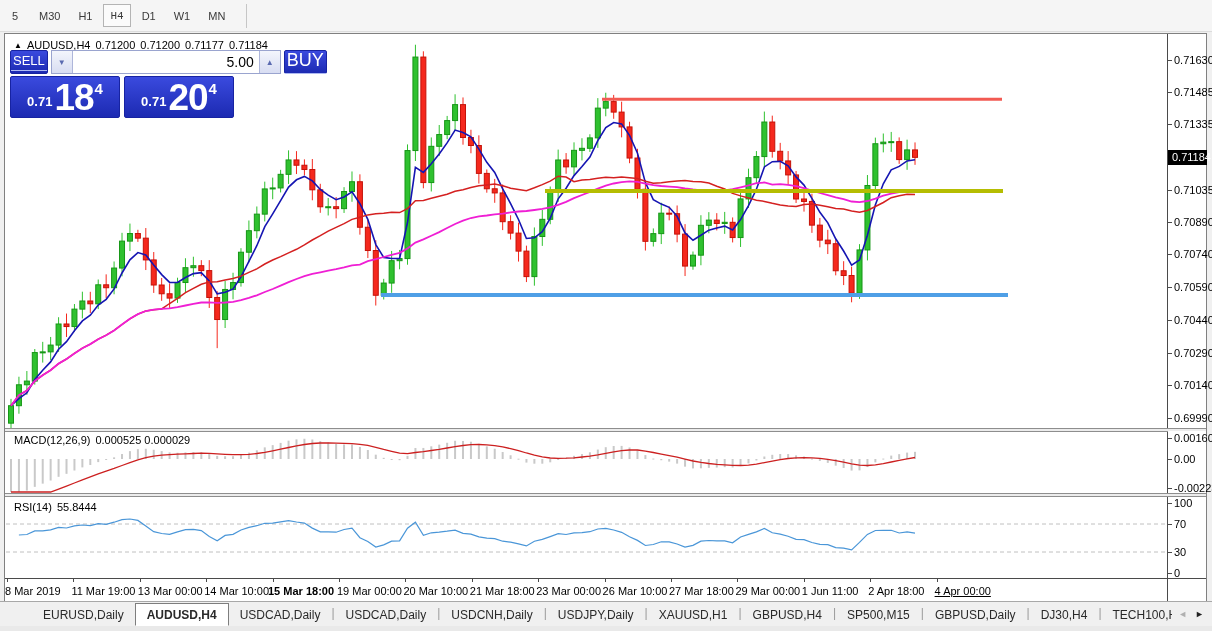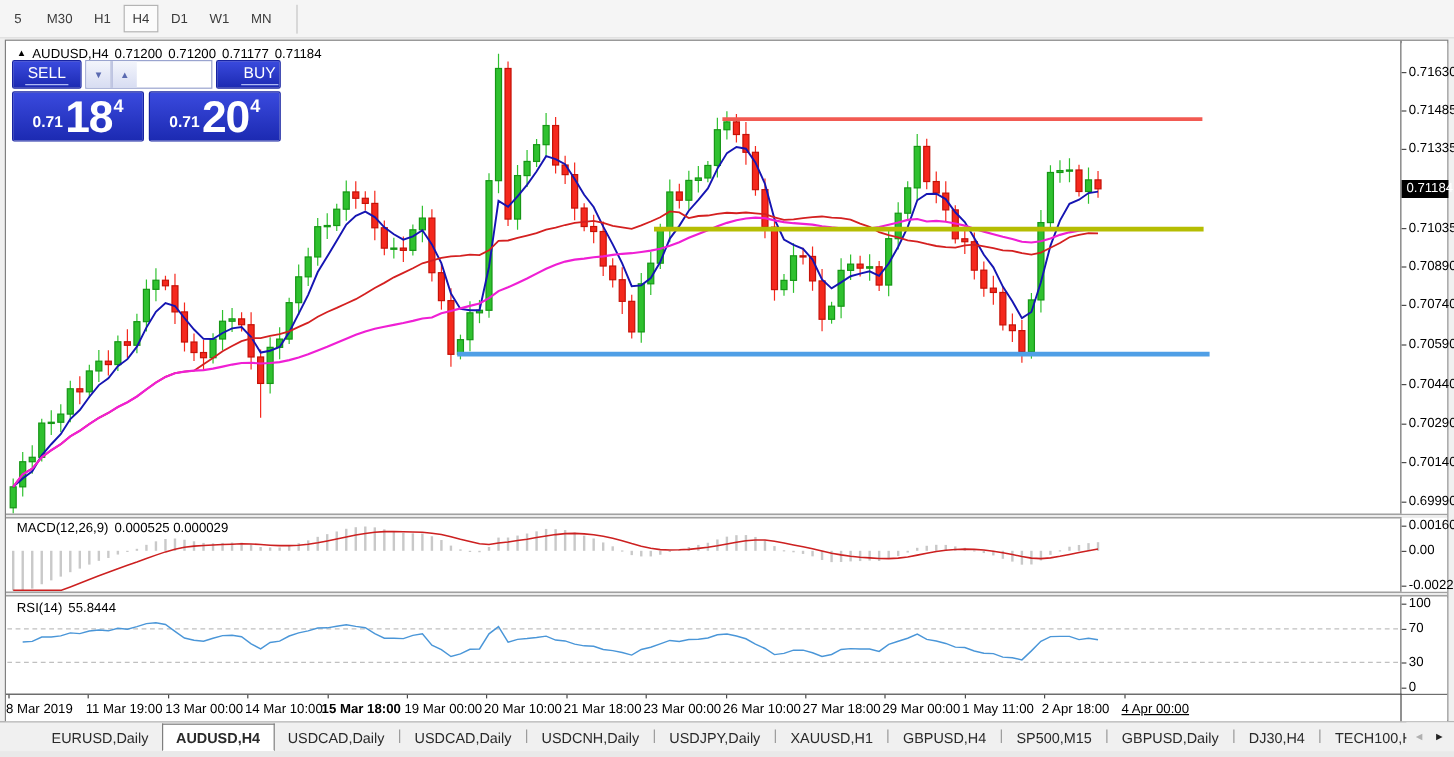--- a/index.html
+++ b/index.html
@@ -4,41 +4,41 @@
 <style>
   * { box-sizing: border-box; margin: 0; padding: 0; }
   body { font-family: "Liberation Sans", sans-serif; background: #fff; }
   .app { position: relative; width: 1212px; height: 631px; background: #f0f0f0; overflow: hidden; }
 
   
   .toolbar { position: absolute; left: 0; top: 0; width: 100%; height: 32px; background: #f5f5f5;
              border-bottom: 1px solid #dcdcdc; display: flex; align-items: center; }
   .tf-btn { height: 23px; min-width: 26px; padding: 0 6px; margin: 0 2px; font-size: 11px; color: #3a3a3a;
             background: transparent; border: 1px solid transparent; display: flex; align-items: center; justify-content: center; }
-  .tf-btn.active { border: 1px solid #b4b4b4; background: #fbfbfb; }
+  .tf-btn.active { border: 1px solid #b4b4b4; background: #fbfbfb; font-family: Liberation Mono, monospace; }
   .tb-sep { width: 1px; height: 24px; background: #c6c6c6; margin-left: 12px; }
 
   
   .chart-window { position: absolute; left: 4px; top: 33px; width: 1203px; height: 568px;
                   background: #fff; border: 1px solid #808080; }
   .panel-svg { position: absolute; left: 1px; display: block; background: #fff; }
   #main-svg { top: 2px; }
   #macd-svg { top: 397px; }
   #rsi-svg  { top: 464px; }
 
   .chart-header { position: absolute; left: 9px; top: 5px; font-size: 11px; color: #000; z-index: 6; white-space: nowrap; }
   .chart-header .tri { font-size: 8px; margin-right: 5px; vertical-align: 1px; }
   .chart-header span.v { margin-left: 5px; }
 
   
   .trade-panel { position: absolute; left: 5px; top: 16px; width: 224px; z-index: 7; }
   .tp-row1 { display: flex; height: 24px; align-items: stretch; }
   .blue-grad { background: linear-gradient(#3a4ade, #1c2ab2); border: 1px solid #1723a2; color: #fff; }
   .sell-btn { width: 58px; font-size: 13px; display: flex; align-items: center; justify-content: center; border-radius: 2px; }
-  .buy-btn  { width: 54px; font-size: 13px; display: flex; align-items: center; border-radius: 2px; padding-left: 20px; }
+  .buy-btn  { width: 54px; font-size: 18px; display: flex; align-items: center; border-radius: 2px; }
   .sell-btn span, .buy-btn span { border-bottom: 1px solid rgba(200,210,255,.85); padding: 0 2px 2px; }
   .vol-group { display: flex; flex: 1; margin: 0 3px; border: 1px solid #9aa4cf; background: #fff; }
   .vol-btn { width: 21px; background: linear-gradient(#f3f5fc, #d8ddf2); border-right: 1px solid #aeb6da;
              color: #5a6ab0; font-size: 8px; display: flex; align-items: center; justify-content: center; }
   .vol-btn.up { border-right: none; border-left: 1px solid #aeb6da; }
   .vol-input { flex: 1; border: none; outline: none; text-align: right; font-size: 14px; padding-right: 5px;
                font-family: "Liberation Sans", sans-serif; color: #000; }
   .tp-row2 { display: flex; margin-top: 2px; gap: 4px; }
   .price-box { flex: 1; height: 42px; border-radius: 2px; display: flex; align-items: flex-end; justify-content: center; padding-bottom: 3px; }
   .pb-small { font-size: 13px; font-weight: bold; margin-right: 2px; margin-bottom: 5px; }
@@ -469,20 +469,21 @@
 
     <div class="trade-panel">
       <div class="tp-row1">
         <div class="sell-btn blue-grad">
           <span>SELL</span>
         </div>
         <div class="vol-group">
           <div class="vol-btn">
             <span>▼</span>
           </div>
+          <input class="vol-input" value="5.00" style="">
           <div class="vol-btn up">
             <span>▲</span>
           </div>
         </div>
         <div class="buy-btn blue-grad">
           <span>BUY</span>
         </div>
       </div>
       <div class="tp-row2">
         <div class="price-box blue-grad">
@@ -572,21 +573,21 @@
         <div class="time-label" style="left: 464.8px;">21 Mar 18:00</div>
         <div class="time-tick" style="left: 533.2px;"></div>
         <div class="time-label" style="left: 531.2px;">23 Mar 00:00</div>
         <div class="time-tick" style="left: 599.6px;"></div>
         <div class="time-label" style="left: 597.6px;">26 Mar 10:00</div>
         <div class="time-tick" style="left: 666px;"></div>
         <div class="time-label" style="left: 664px;">27 Mar 18:00</div>
         <div class="time-tick" style="left: 732.4px;"></div>
         <div class="time-label" style="left: 730.4px;">29 Mar 00:00</div>
         <div class="time-tick" style="left: 798.8px;"></div>
-        <div class="time-label" style="left: 796.8px;">1 May 11:00</div>
+        <div class="time-label" style="left: 796.8px;">1 Jun 11:00</div>
         <div class="time-tick" style="left: 865.2px;"></div>
         <div class="time-label" style="left: 863.2px;">2 Apr 18:00</div>
         <div class="time-tick" style="left: 931.6px;"></div>
         <div class="time-label" style="left: 929.6px; text-decoration: underline;">4 Apr 00:00</div>
       </div>
   </div>
 
   <div class="tabbar" id="tabbar">
       <span class="tab">EURUSD,Daily</span>
       <span class="tab active">AUDUSD,H4</span>

